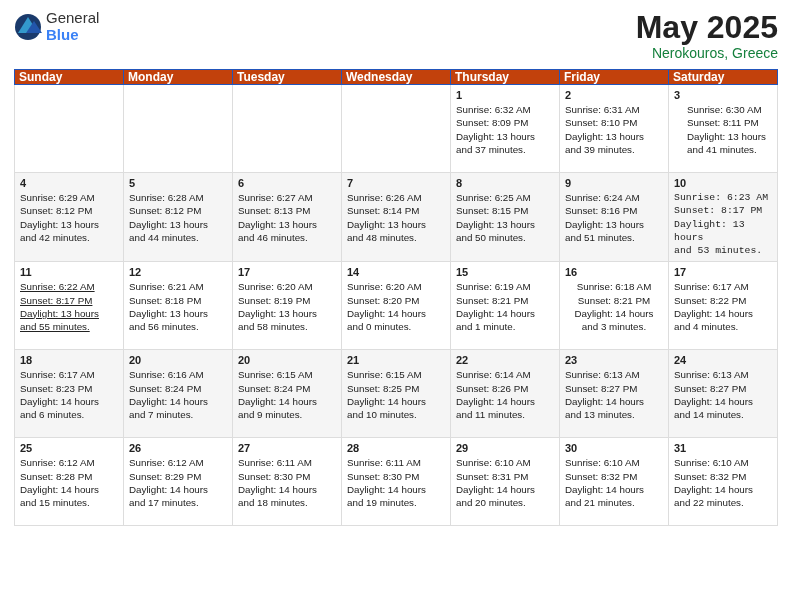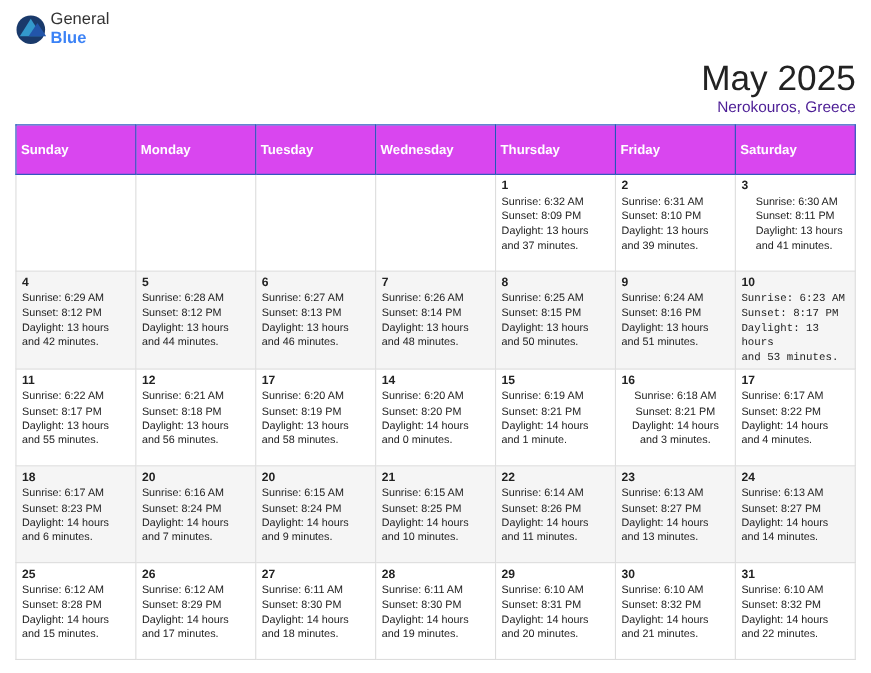--- a/index.html
+++ b/index.html
@@ -45,40 +45,39 @@
     .logo-icon {
       width: 28px;
       height: 28px;
       margin-right: 4px;
     }
     .title-block {
       text-align: right;
     }
     .month-title {
       font-size: 32px;
-      font-weight: normal;
+      font-weight: bold;
       color: #222;
       line-height: 1.1;
-      margin-top: 44px;
     }
     .location {
       font-size: 14px;
-      color: #4c1d95;
+      color: #15803d;
     }
     .calendar {
       width: 100%;
       border-collapse: collapse;
       border: 1px solid #ccc;
     }
     .calendar th {
-      background: #d946ef;
+      background: #c2410c;
       color: #fff;
       font-size: 12px;
       font-weight: bold;
-      padding: 15px 4px;
+      padding: 0 4px;
       text-align: left;
       border: 1px solid #2255bb;
     }
     .calendar td {
       width: calc(100% / 7);
       vertical-align: top;
       padding: 4px 5px;
       border: 1px solid #ddd;
       font-size: 10.2px;
       color: #222;
@@ -211,21 +210,21 @@
             <div class="day-num">10</div>
             <div class="day-info" style="white-space: pre-line; font-family: Liberation Mono, monospace;">Sunrise: 6:23 AM
 Sunset: 8:17 PM
 Daylight: 13 hours
 and 53 minutes.</div>
           </td>
         </tr>
         <tr>
           <td>
             <div class="day-num">11</div>
-            <div class="day-info" style="white-space: pre-line;">Sunrise: 6:22 AM
+            <div class="day-info" style="white-space: pre-line; text-decoration: underline;">Sunrise: 6:22 AM
 Sunset: 8:17 PM
 Daylight: 13 hours
 and 55 minutes.</div>
           </td>
           <td>
             <div class="day-num">12</div>
             <div class="day-info" style="white-space: pre-line;">Sunrise: 6:21 AM
 Sunset: 8:18 PM
 Daylight: 13 hours
 and 56 minutes.</div>

